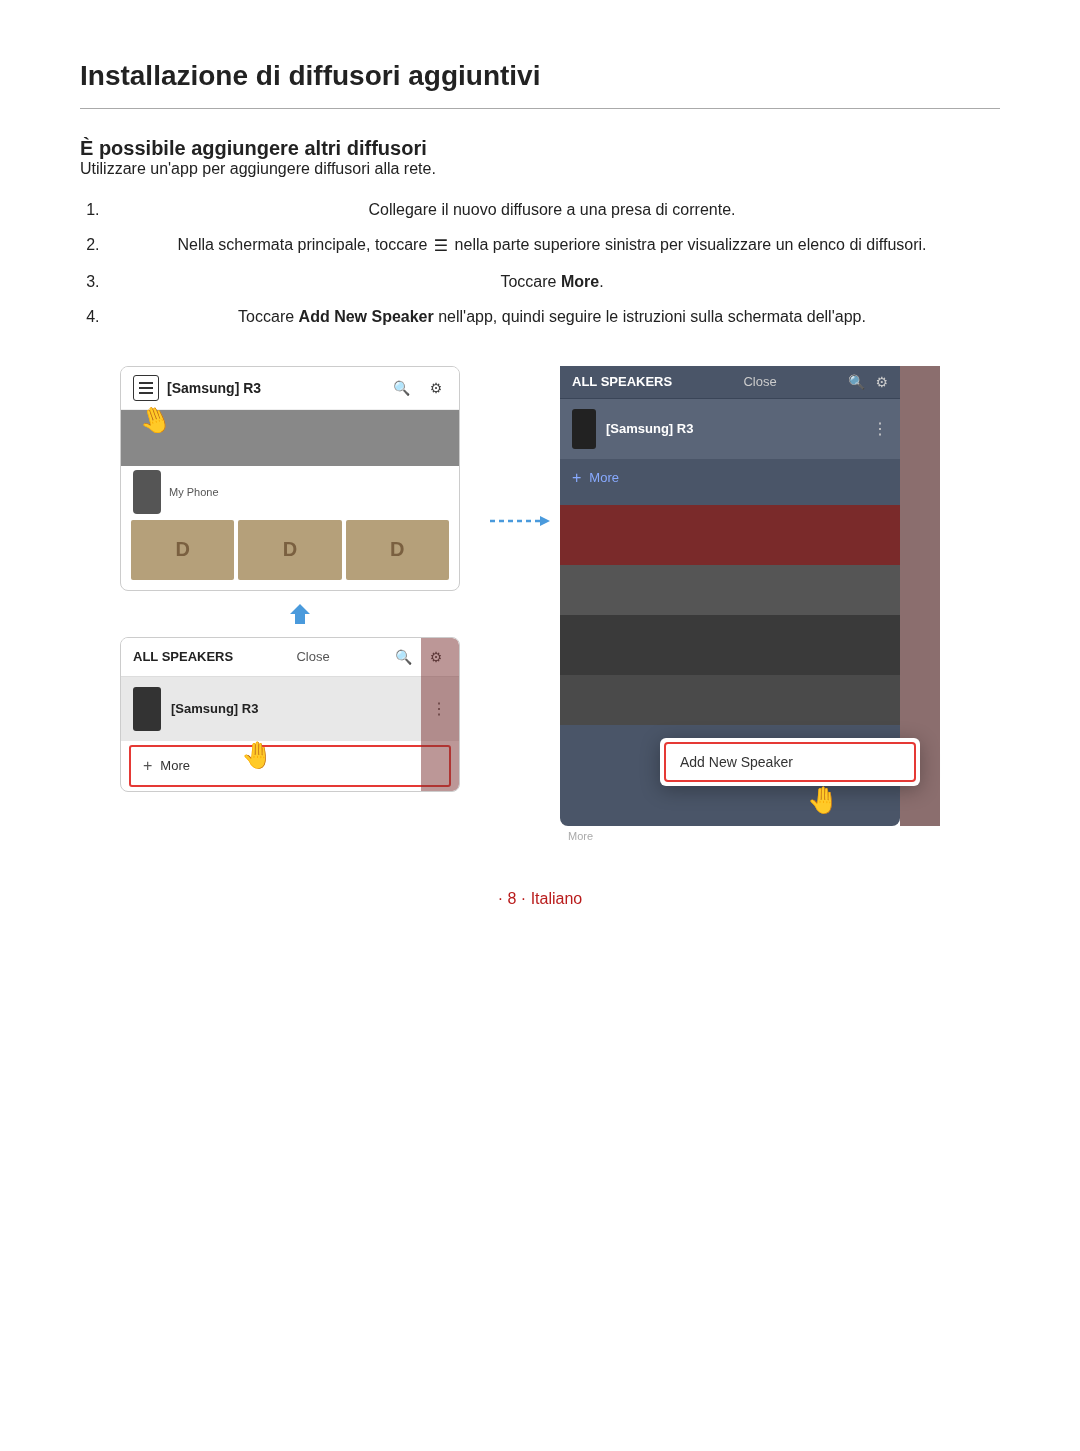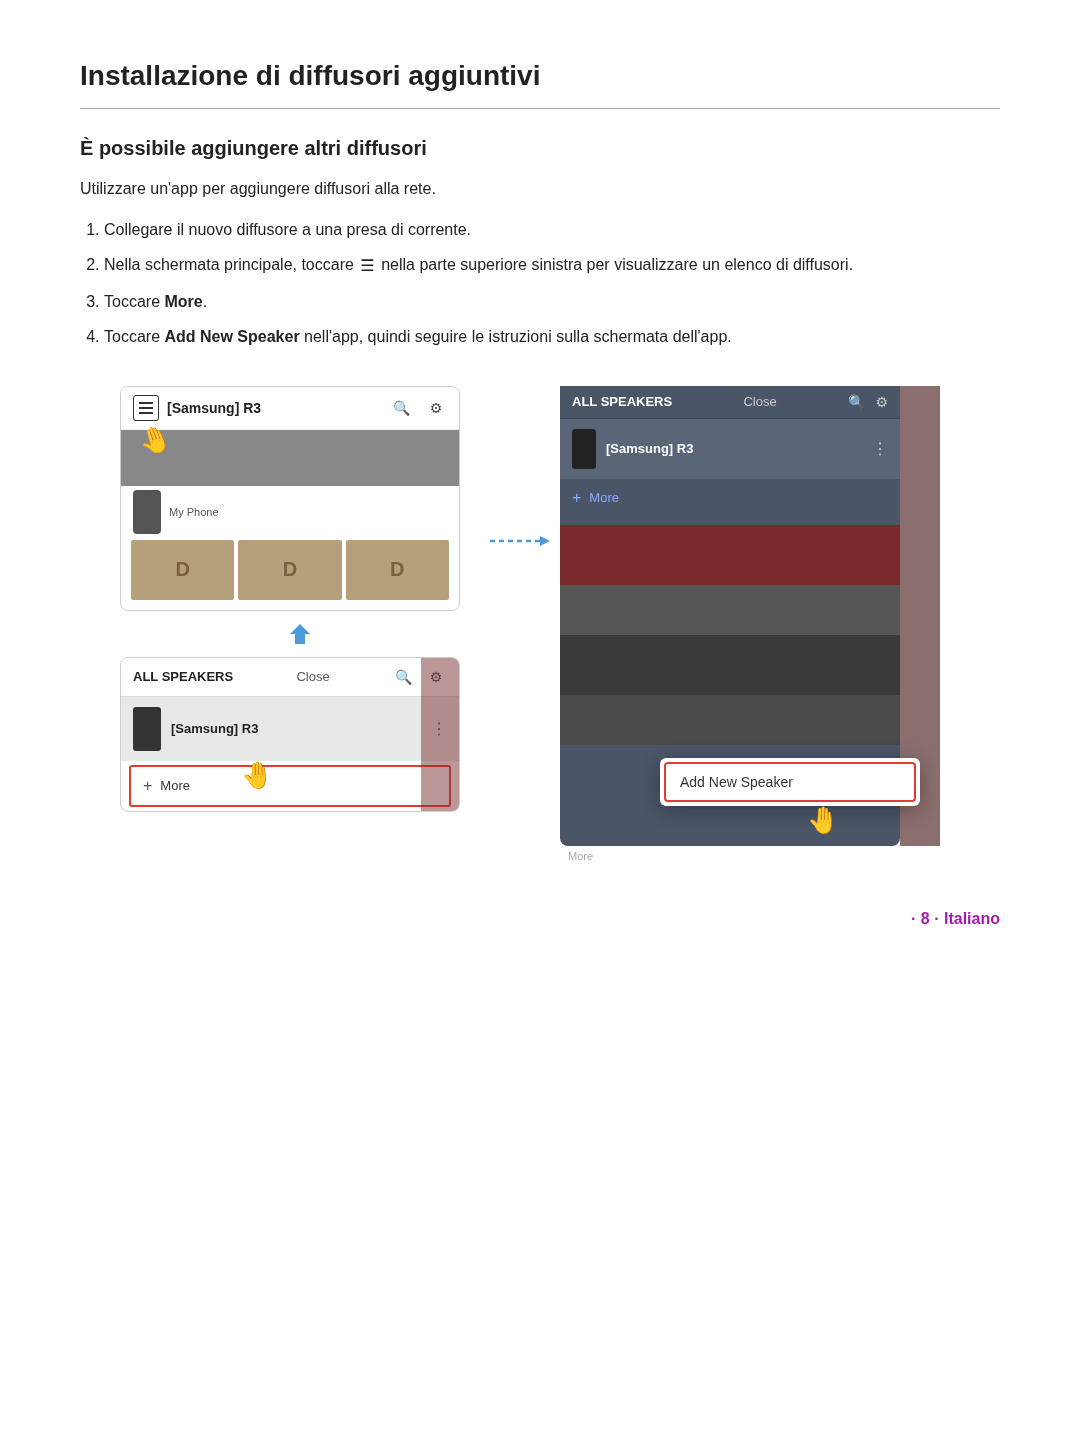--- a/index.html
+++ b/index.html
@@ -14,30 +14,31 @@
     h1.page-title {
       font-size: 28px;
       font-weight: bold;
       border-bottom: 1.5px solid #aaa;
       padding-bottom: 16px;
       margin-bottom: 28px;
     }
     h2.section-title {
       font-size: 20px;
       font-weight: bold;
-      margin-bottom: 20px;
+      margin-bottom: 0;
     }
     .intro-text {
       font-size: 16px;
       margin-bottom: 18px;
     }
     ol {
       padding-left: 24px;
       font-size: 16px;
       line-height: 1.7;
+      text-align: center;
     }
     ol li {
       margin-bottom: 8px;
     }
     .hamburger-icon {
       display: inline-block;
       font-size: 16px;
       vertical-align: middle;
       margin: 0 2px;
     }
@@ -324,25 +325,24 @@
     .popup-item:last-child {
       border-bottom: none;
       border: 2px solid #e53935;
       margin: 4px;
       border-radius: 4px;
     }
     .popup-item.highlighted {
       font-weight: normal;
     }
     .footer {
-      text-align: right;
+      text-align: center;
       margin-top: 48px;
       font-size: 16px;
-      color: #a21caf;
-      font-weight: bold;
+      color: #b91c1c;
     }
     .screenshots-row {
       display: flex;
       gap: 0;
       align-items: flex-start;
       justify-content: center;
       margin-top: 36px;
     }
     .left-col {
       display: flex;

